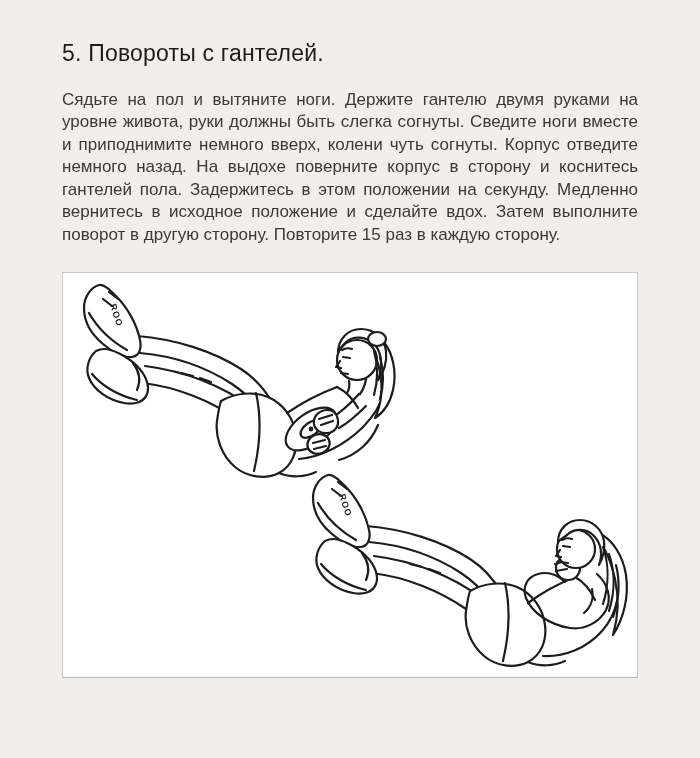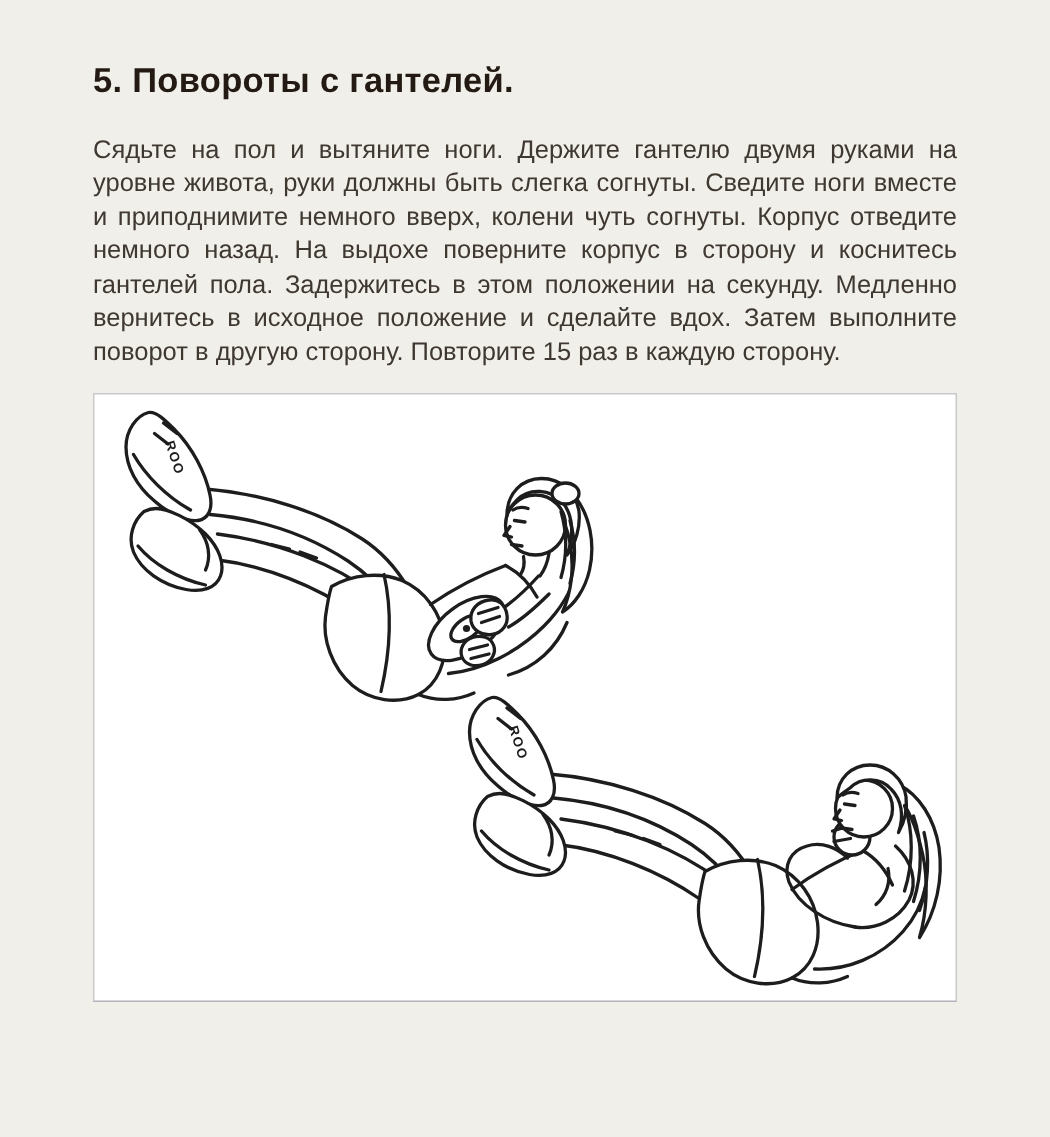--- a/index.html
+++ b/index.html
@@ -14,26 +14,26 @@
   html,body{margin:0;padding:0;}
   body{
     width:700px;height:758px;
     background:var(--page-background);
     font-family:"Liberation Sans", sans-serif;
     overflow:hidden;
   }
   .page{padding:40px 62px 0 62px;}
   h1.article-heading{
     margin:0 0 21px 0;
-    font-size:23px;line-height:1.2;font-weight:bold;
+    font-size:23px;line-height:1.2;font-weight:normal;
     color:var(--heading-color);
     letter-spacing:0.2px;
   }
   p.article-body{
-    margin:0 0 16px 0;
+    margin:0 0 26px 0;
     width:576px;
     font-size:17px;line-height:22.5px;
     color:var(--body-color);
     text-align:justify;
   }
   figure.illustration{
     margin:0;
     width:576px;height:406px;
     background:var(--frame-background);
     border:1px solid var(--frame-border);

